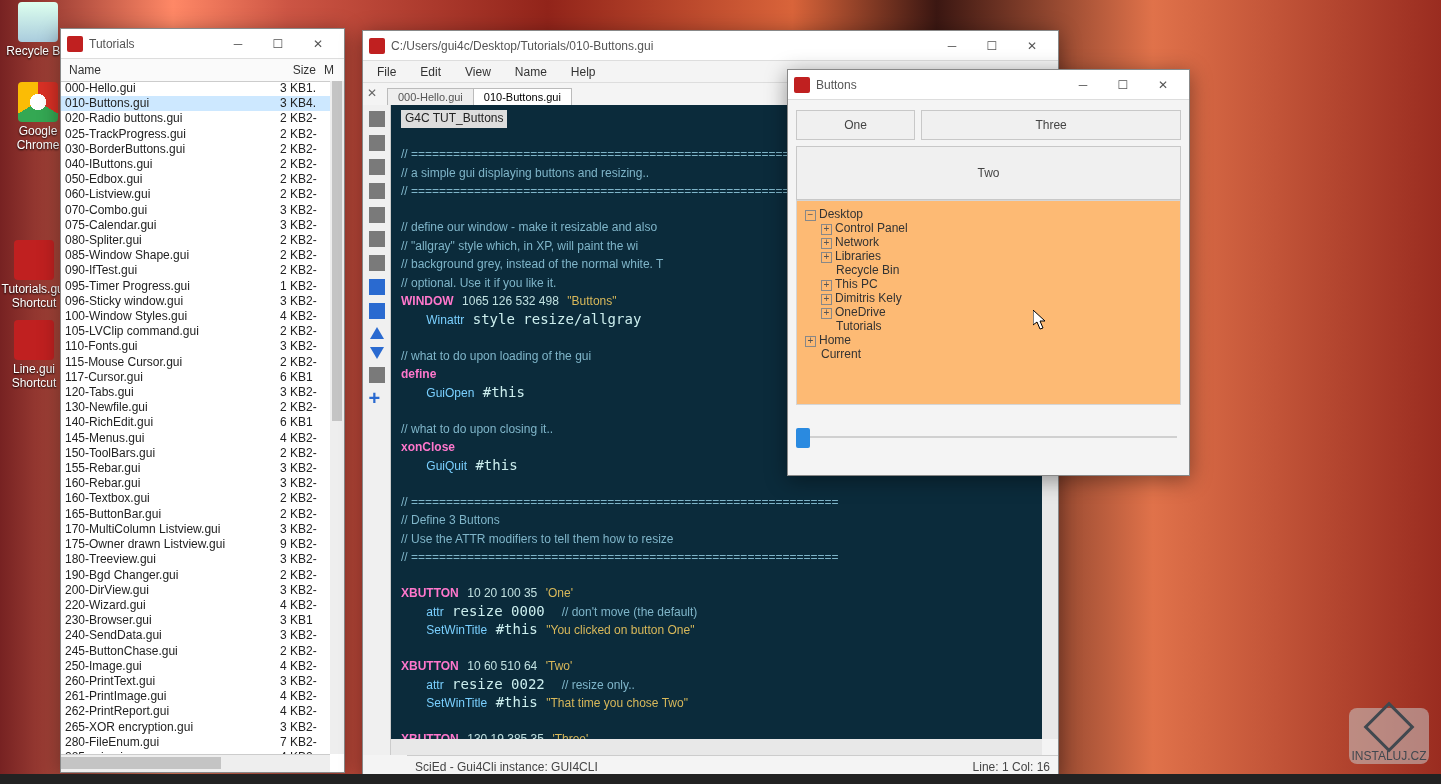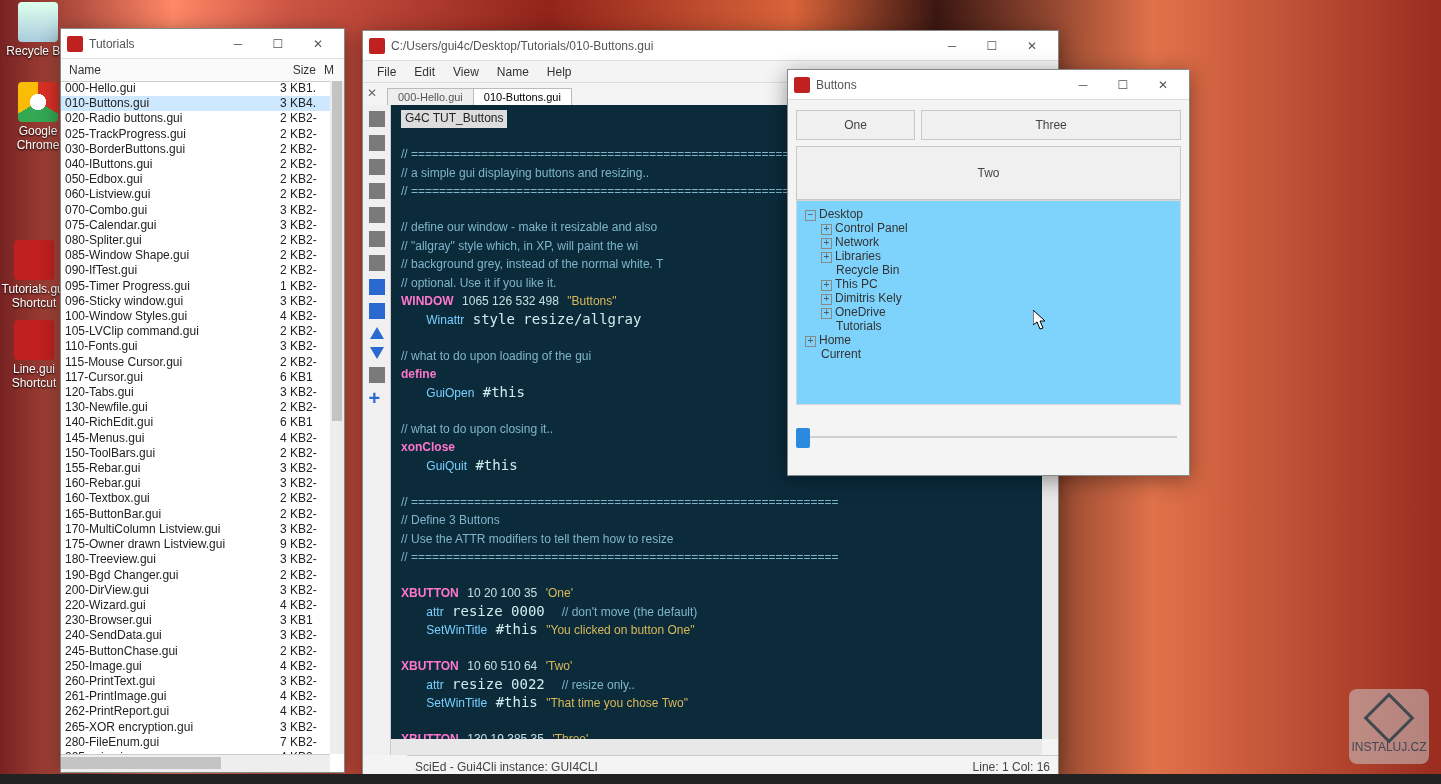--- a/index.html
+++ b/index.html
@@ -36,21 +36,21 @@
   #explorer .row .s{width:46px;text-align:right;}
   #explorer .row .m{width:20px;}
   #explorer .hscroll{position:absolute;left:0;right:14px;bottom:0;height:18px;background:#eee;border-top:1px solid #ccc;}
   #explorer .hscroll .thumb{position:absolute;left:0;top:2px;height:12px;width:160px;background:#c4c4c4;}
   #explorer .vscroll{position:absolute;top:52px;right:0;width:14px;bottom:18px;background:#eee;}
   #explorer .vscroll .thumb{position:absolute;top:0;left:2px;width:10px;height:340px;background:#c4c4c4;}
 
   
   #editor{left:362px; top:30px; width:697px; height:748px; background:#f4f4f4;}
   #editor .titlebar{background:#fff;}
-  #editor .menubar{height:22px;display:flex;align-items:center;gap:2px;padding:0 6px;background:#f4f4f4;border-bottom:1px solid #ddd;}
+  #editor .menubar{height:22px;display:flex;align-items:center;gap:8px;padding:0 6px;background:#f4f4f4;border-bottom:1px solid #ddd;}
   #editor .menubar span{padding:2px 8px;color:#333;}
   #editor .tabstrip{height:22px;display:flex;align-items:flex-end;background:#f4f4f4;padding-left:24px;position:relative;}
   #editor .tabstrip .tabclose{position:absolute;left:4px;top:3px;width:14px;height:14px;color:#666;}
   #editor .tab{padding:2px 10px;border:1px solid #bbb;border-bottom:none;background:#eee;margin-right:-1px;font-size:11px;color:#555;}
   #editor .tab.active{background:#fff;color:#000;}
   #editor .body{position:absolute;top:74px;left:0;right:0;bottom:22px;display:flex;}
   #editor .sidebar{width:28px;background:#f0f0f0;border-right:1px solid #ccc;display:flex;flex-direction:column;align-items:center;gap:8px;padding-top:6px;}
   #editor .sidebar .sico{width:16px;height:16px;background:#7a7a7a;}
   #editor .sidebar .sico.blue{background:#2a6ad0;}
   #editor .sidebar .sico.tri-up{width:0;height:0;border-left:7px solid transparent;border-right:7px solid transparent;border-bottom:12px solid #2a6ad0;background:none;}
@@ -71,31 +71,31 @@
   #editor .statusbar{position:absolute;left:0;right:0;bottom:0;height:22px;border-top:1px solid #ccc;display:flex;align-items:center;padding:0 8px;color:#444;background:#f4f4f4;margin-left:44px;}
   #editor .statusbar .sp{flex:1;}
 
   
   #btns{left:787px; top:69px; width:403px; height:407px; background:#f4f4f4;}
   #btns .panel{position:absolute; top:40px; left:8px; right:8px;}
   #btns .rowbtn{display:flex; gap:6px;}
   #btns button.g{flex:1;height:30px;background:#f0f0f0;border:1px solid #c8c8c8;color:#444;}
   #btns button.g.long{height:54px;margin-top:6px;}
   #btns button.g.three{flex:2.2;}
-  #btns .tree{position:absolute;top:130px;left:8px;right:8px;height:205px;border:1px solid #d5d5d5;background:#7dd3fc;padding:6px 8px;color:#333;line-height:14px;}
+  #btns .tree{position:absolute;top:130px;left:8px;right:8px;height:205px;border:1px solid #d5d5d5;background:#fdba74;padding:6px 8px;color:#333;line-height:14px;}
   #btns .tree .ln{white-space:nowrap;}
   #btns .tree .tw{display:inline-block;width:11px;height:11px;border:1px solid #888;color:#555;line-height:8px;text-align:center;font-size:10px;margin-right:3px;}
   #btns .slider{position:absolute;left:8px;right:8px;top:348px;height:30px;}
   #btns .slider .track{position:absolute;left:4px;right:4px;top:18px;height:2px;background:#d0d0d0;}
   #btns .slider .thumb{position:absolute;left:0;top:10px;width:14px;height:20px;background:#2a8ae0;border-radius:2px;}
   #btns .cursor{position:absolute;left:245px;top:240px;width:14px;height:20px;}
   #btns .cursor svg{width:14px;height:20px;}
 
   
-  .wm{position:absolute;right:12px;bottom:20px;width:80px;height:75px;border-radius:8px;background:rgba(200,200,200,.55);display:flex;flex-direction:column;align-items:center;justify-content:center;color:#41484f;font-size:11px;gap:4px;}
+  .wm{position:absolute;right:12px;bottom:20px;width:80px;height:56px;border-radius:8px;background:rgba(200,200,200,.55);display:flex;flex-direction:column;align-items:center;justify-content:center;color:#41484f;font-size:11px;gap:4px;}
   .wm .dia{width:36px;height:36px;transform:rotate(45deg);border:3px solid #41484f;}
 </style>
 </head>
 <body>
 
 <div class="desk-icon" style="left:4px;top:2px;">
   <div class="ico trash"></div>
   <div>Recycle Bin</div>
 </div>
 <div class="desk-icon" style="left:4px;top:82px;">

